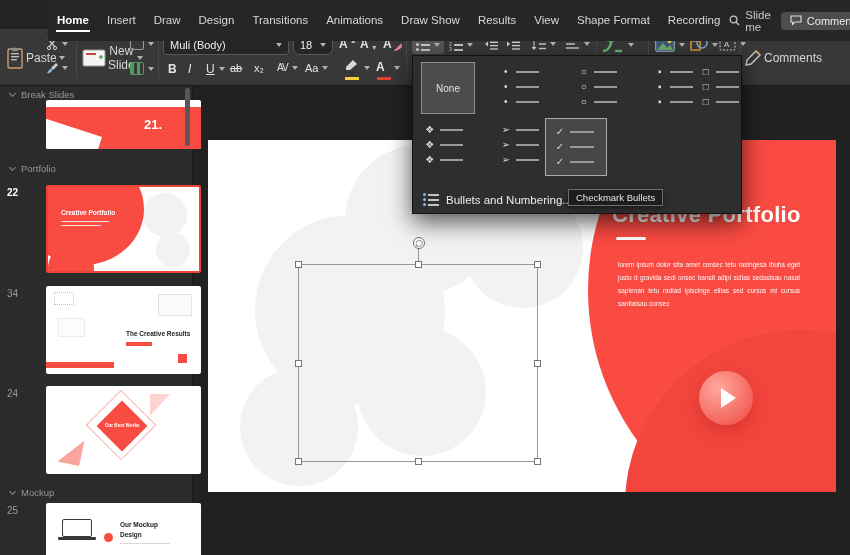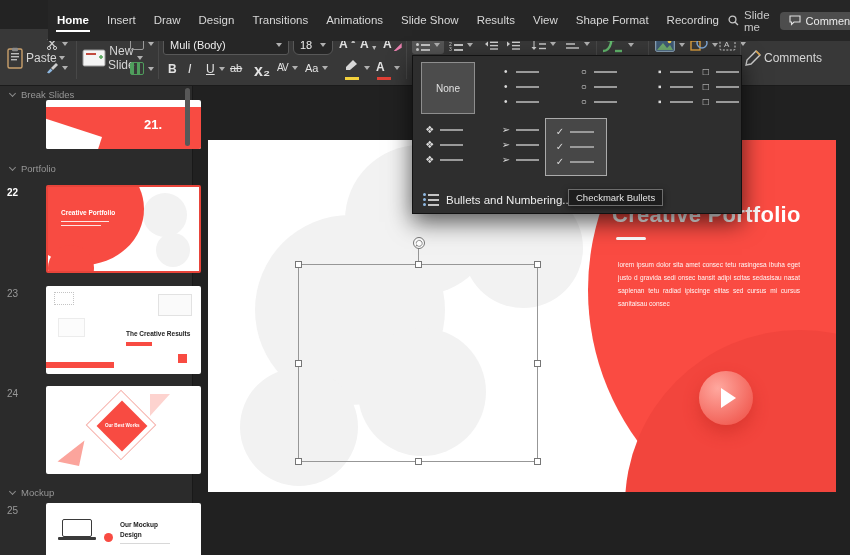--- a/index.html
+++ b/index.html
@@ -78,21 +78,21 @@
 
 <div id="app">
 
   <header class="menubar">
     <span class="menu-item active">Home</span>
     <span class="menu-item">Insert</span>
     <span class="menu-item">Draw</span>
     <span class="menu-item">Design</span>
     <span class="menu-item">Transitions</span>
     <span class="menu-item">Animations</span>
-    <span class="menu-item">Slide Show</span>
+    <span class="menu-item">Draw Show</span>
     <span class="menu-item">Results</span>
     <span class="menu-item">View</span>
     <span class="menu-item">Shape Format</span>
     <span class="menu-item">Recording</span>
     <div class="menubar-right">
       <span class="tellme">
         <span>
           <svg width="11" height="11" viewBox="0 0 11 11">
               <circle cx="4.5" cy="4.5" r="3.4" fill="none" stroke="#c8c8c8" stroke-width="1.3"></circle>
               <line x1="7.2" y1="7.2" x2="10" y2="10" stroke="#c8c8c8" stroke-width="1.3"></line>
@@ -213,21 +213,21 @@
         <span class="fmt" style="font-style:italic;">I</span>
       </div>
     <div class="rabs" style="left:206px;top:33px;">
         <span class="fmt" style="text-decoration:underline;">U</span>
         <span class="chev"></span>
       </div>
     <div class="rabs" style="left:230px;top:33px;">
         <span class="fmt" style="text-decoration:line-through;font-size:11px;">ab</span>
       </div>
     <div class="rabs" style="left:254px;top:33px;">
-        <span class="fmt" style="font-size:16px;font-weight:bold;">x₂</span>
+        <span class="fmt" style="font-size:11px;">x₂</span>
       </div>
     <div class="rabs" style="left:277px;top:33px;">
         <span class="fmt" style="font-size:10px;letter-spacing:-1px;">AV</span>
         <span class="chev"></span>
       </div>
     <div class="rabs" style="left:305px;top:33px;">
         <span class="fmt" style="font-size:11px;">Aa</span>
         <span class="chev"></span>
       </div>
     <div class="rabs" style="left:344px;top:31px;">
@@ -528,21 +528,21 @@
     <div class="thumb sel" style="top:99px;height:88px;">
       <div class="circ faint" style="left:95px;top:6px;width:44px;height:44px;"></div>
       <div class="circ faint" style="left:108px;top:46px;width:34px;height:34px;"></div>
       <div class="circ red" style="left:-26px;top:-34px;width:122px;height:112px;"></div>
       <div class="circ red" style="left:0px;top:58px;width:46px;height:46px;"></div>
       <span class="tinytxt" style="left:13px;top:22px;font-size:6.5px;">Creative Portfolio</span>
       <div style="position:absolute;left:13px;top:34px;width:48px;height:1px;background:rgba(255,255,255,.85);"></div>
       <div style="position:absolute;left:13px;top:38px;width:40px;height:1px;background:rgba(255,255,255,.85);"></div>
     </div>
 
-    <span class="slide-num" style="top:202px;">23</span>
+    <span class="slide-num" style="top:202px;">34</span>
 
     <div class="thumb" style="top:200px;height:88px;">
       <div style="position:absolute;left:8px;top:6px;width:20px;height:13px;border:1px dotted #c4c4c4;"></div>
       <div style="position:absolute;left:112px;top:8px;width:34px;height:22px;border:1px solid #e2e2e2;background:#fafafa;"></div>
       <div style="position:absolute;left:12px;top:32px;width:27px;height:19px;border:1px solid #ececec;background:#fcfcfc;"></div>
       <span class="tinytxt" style="left:80px;top:44px;font-size:6.5px;color:#222;">The Creative Results</span>
       <div style="position:absolute;left:80px;top:56px;width:26px;height:4px;background:#f84b42;"></div>
       <div style="position:absolute;left:0;top:76px;width:68px;height:6px;background:#f84b42;"></div>
       <div style="position:absolute;left:132px;top:68px;width:9px;height:9px;background:#f84b42;"></div>
     </div>

